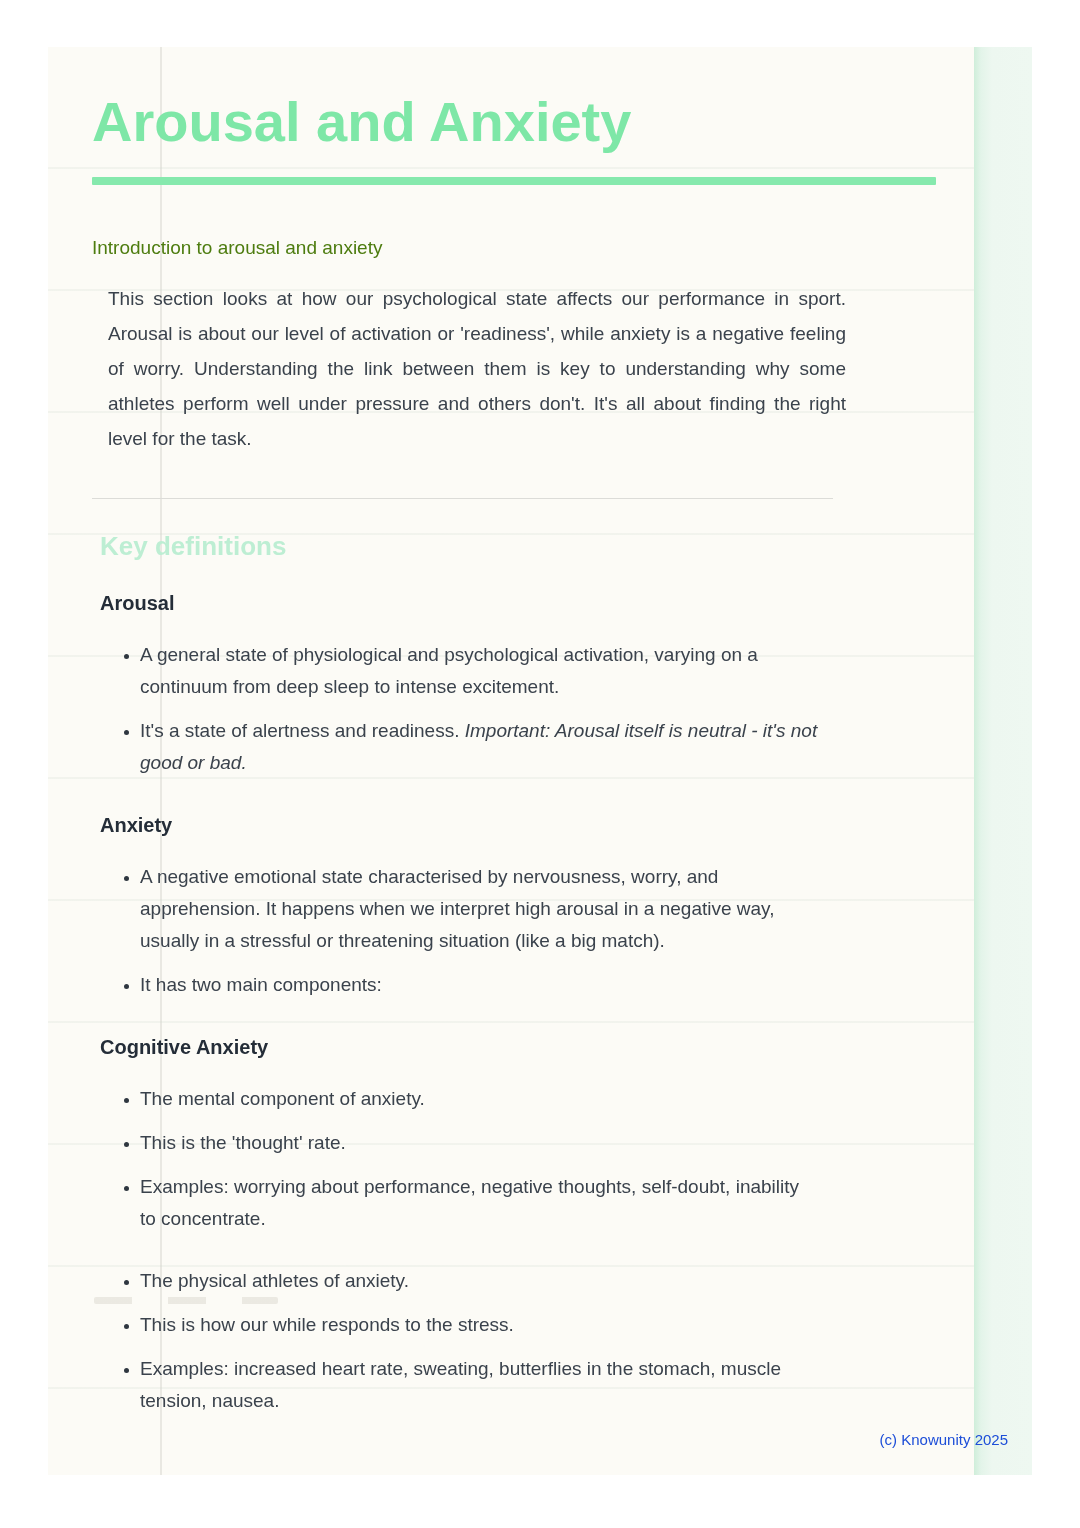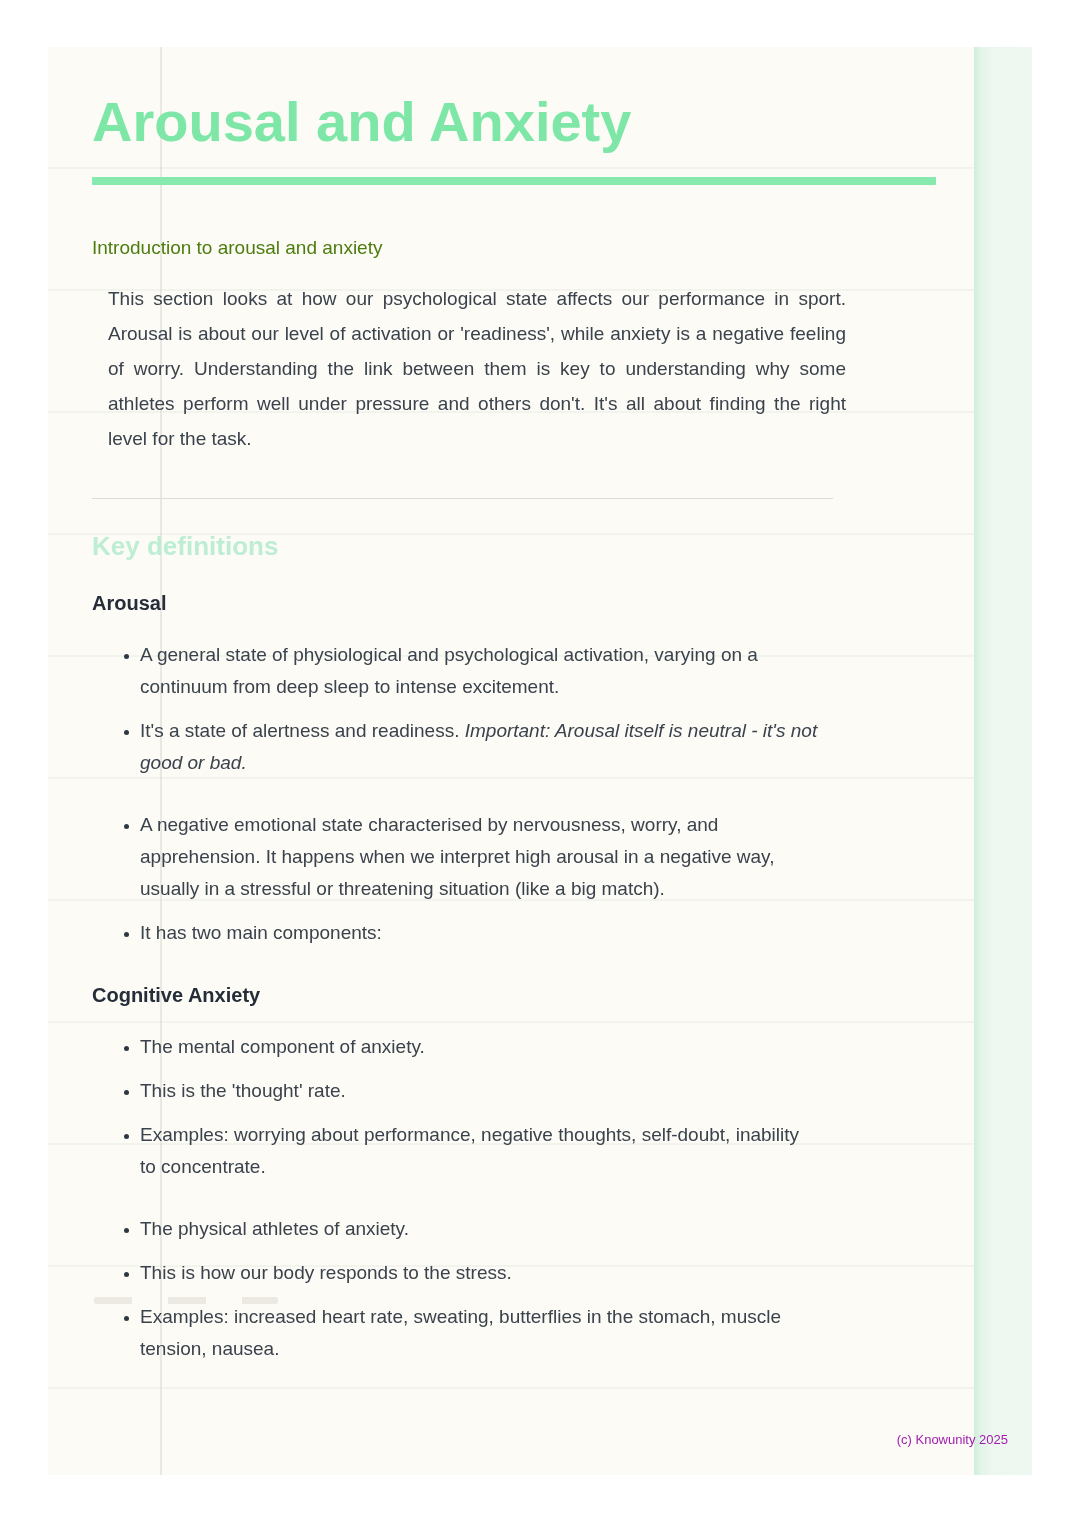--- a/index.html
+++ b/index.html
@@ -72,27 +72,27 @@
   }
 
   hr.divider {
     margin: 42px 0 0;
     width: 741px;
     border: none;
     border-top: 1px solid #dcdcd8;
   }
 
   h2.section-heading {
-    margin: 31px 0 27px;
+    margin: 31px 8px 27px;
     font-size: 26px; line-height: 32px; font-weight: 700;
     color: #bdeed3;
   }
 
   .definitions h3 {
-    margin: 18px 0 22px;
+    margin: 18px 8px 22px;
     font-size: 20px; line-height: 28px; font-weight: 700;
     color: #242d38;
   }
   .definitions ul {
     margin: 16px; padding: 0 0 2px 32px;
     list-style: disc;
     width: 712px;
   }
   .definitions li {
     margin: 0 0 12px;
@@ -106,22 +106,22 @@
     position: absolute; left: 46px; top: 1250px;
     width: 184px; height: 7px;
     background: repeating-linear-gradient(90deg,
       rgba(196,192,180,0.30) 0 38px, transparent 38px 74px);
     border-radius: 2px;
     z-index: 2;
   }
 
   .watermark {
     position: absolute; right: 24px; bottom: 26px;
-    font-size: 13px; line-height: 18px;
-    color: #a21caf;
+    font-size: 15px; line-height: 18px;
+    color: #1d4ed8;
     z-index: 3;
   }
 </style>
 </head>
 <body>
 
 <div class="canvas">
   <div class="page">
 
     <div class="green-strip"></div>
@@ -136,33 +136,34 @@
       <hr class="divider">
 
       <h2 class="section-heading">Key definitions</h2>
 
       <div class="definitions" id="definitions-sections">
           <h3>Arousal</h3>
           <ul>
             <li><span>A general state of physiological and psychological activation, varying on a continuum from deep sleep to intense excitement.</span></li>
             <li><span>It's a state of alertness and readiness. </span><em>Important: Arousal itself is neutral - it's not good or bad.</em></li>
           </ul>
+          <h3>Anxiety</h3>
           <ul>
             <li><span>A negative emotional state characterised by nervousness, worry, and apprehension. It happens when we interpret high arousal in a negative way, usually in a stressful or threatening situation (like a big match).</span></li>
             <li><span>It has two main components:</span></li>
           </ul>
           <h3>Cognitive Anxiety</h3>
           <ul>
             <li><span>The mental component of anxiety.</span></li>
             <li><span>This is the 'thought' rate.</span></li>
             <li><span>Examples: worrying about performance, negative thoughts, self-doubt, inability to concentrate.</span></li>
           </ul>
           <ul>
             <li><span>The physical athletes of anxiety.</span></li>
-            <li><span>This is how our body responds to the stress.</span></li>
+            <li><span>This is how our while responds to the stress.</span></li>
             <li><span>Examples: increased heart rate, sweating, butterflies in the stomach, muscle tension, nausea.</span></li>
           </ul>
         </div>
     </div>
 
     <div class="ghost-marks"></div>
     <div class="watermark">(c) Knowunity 2025</div>
   </div>
 </div>
 

